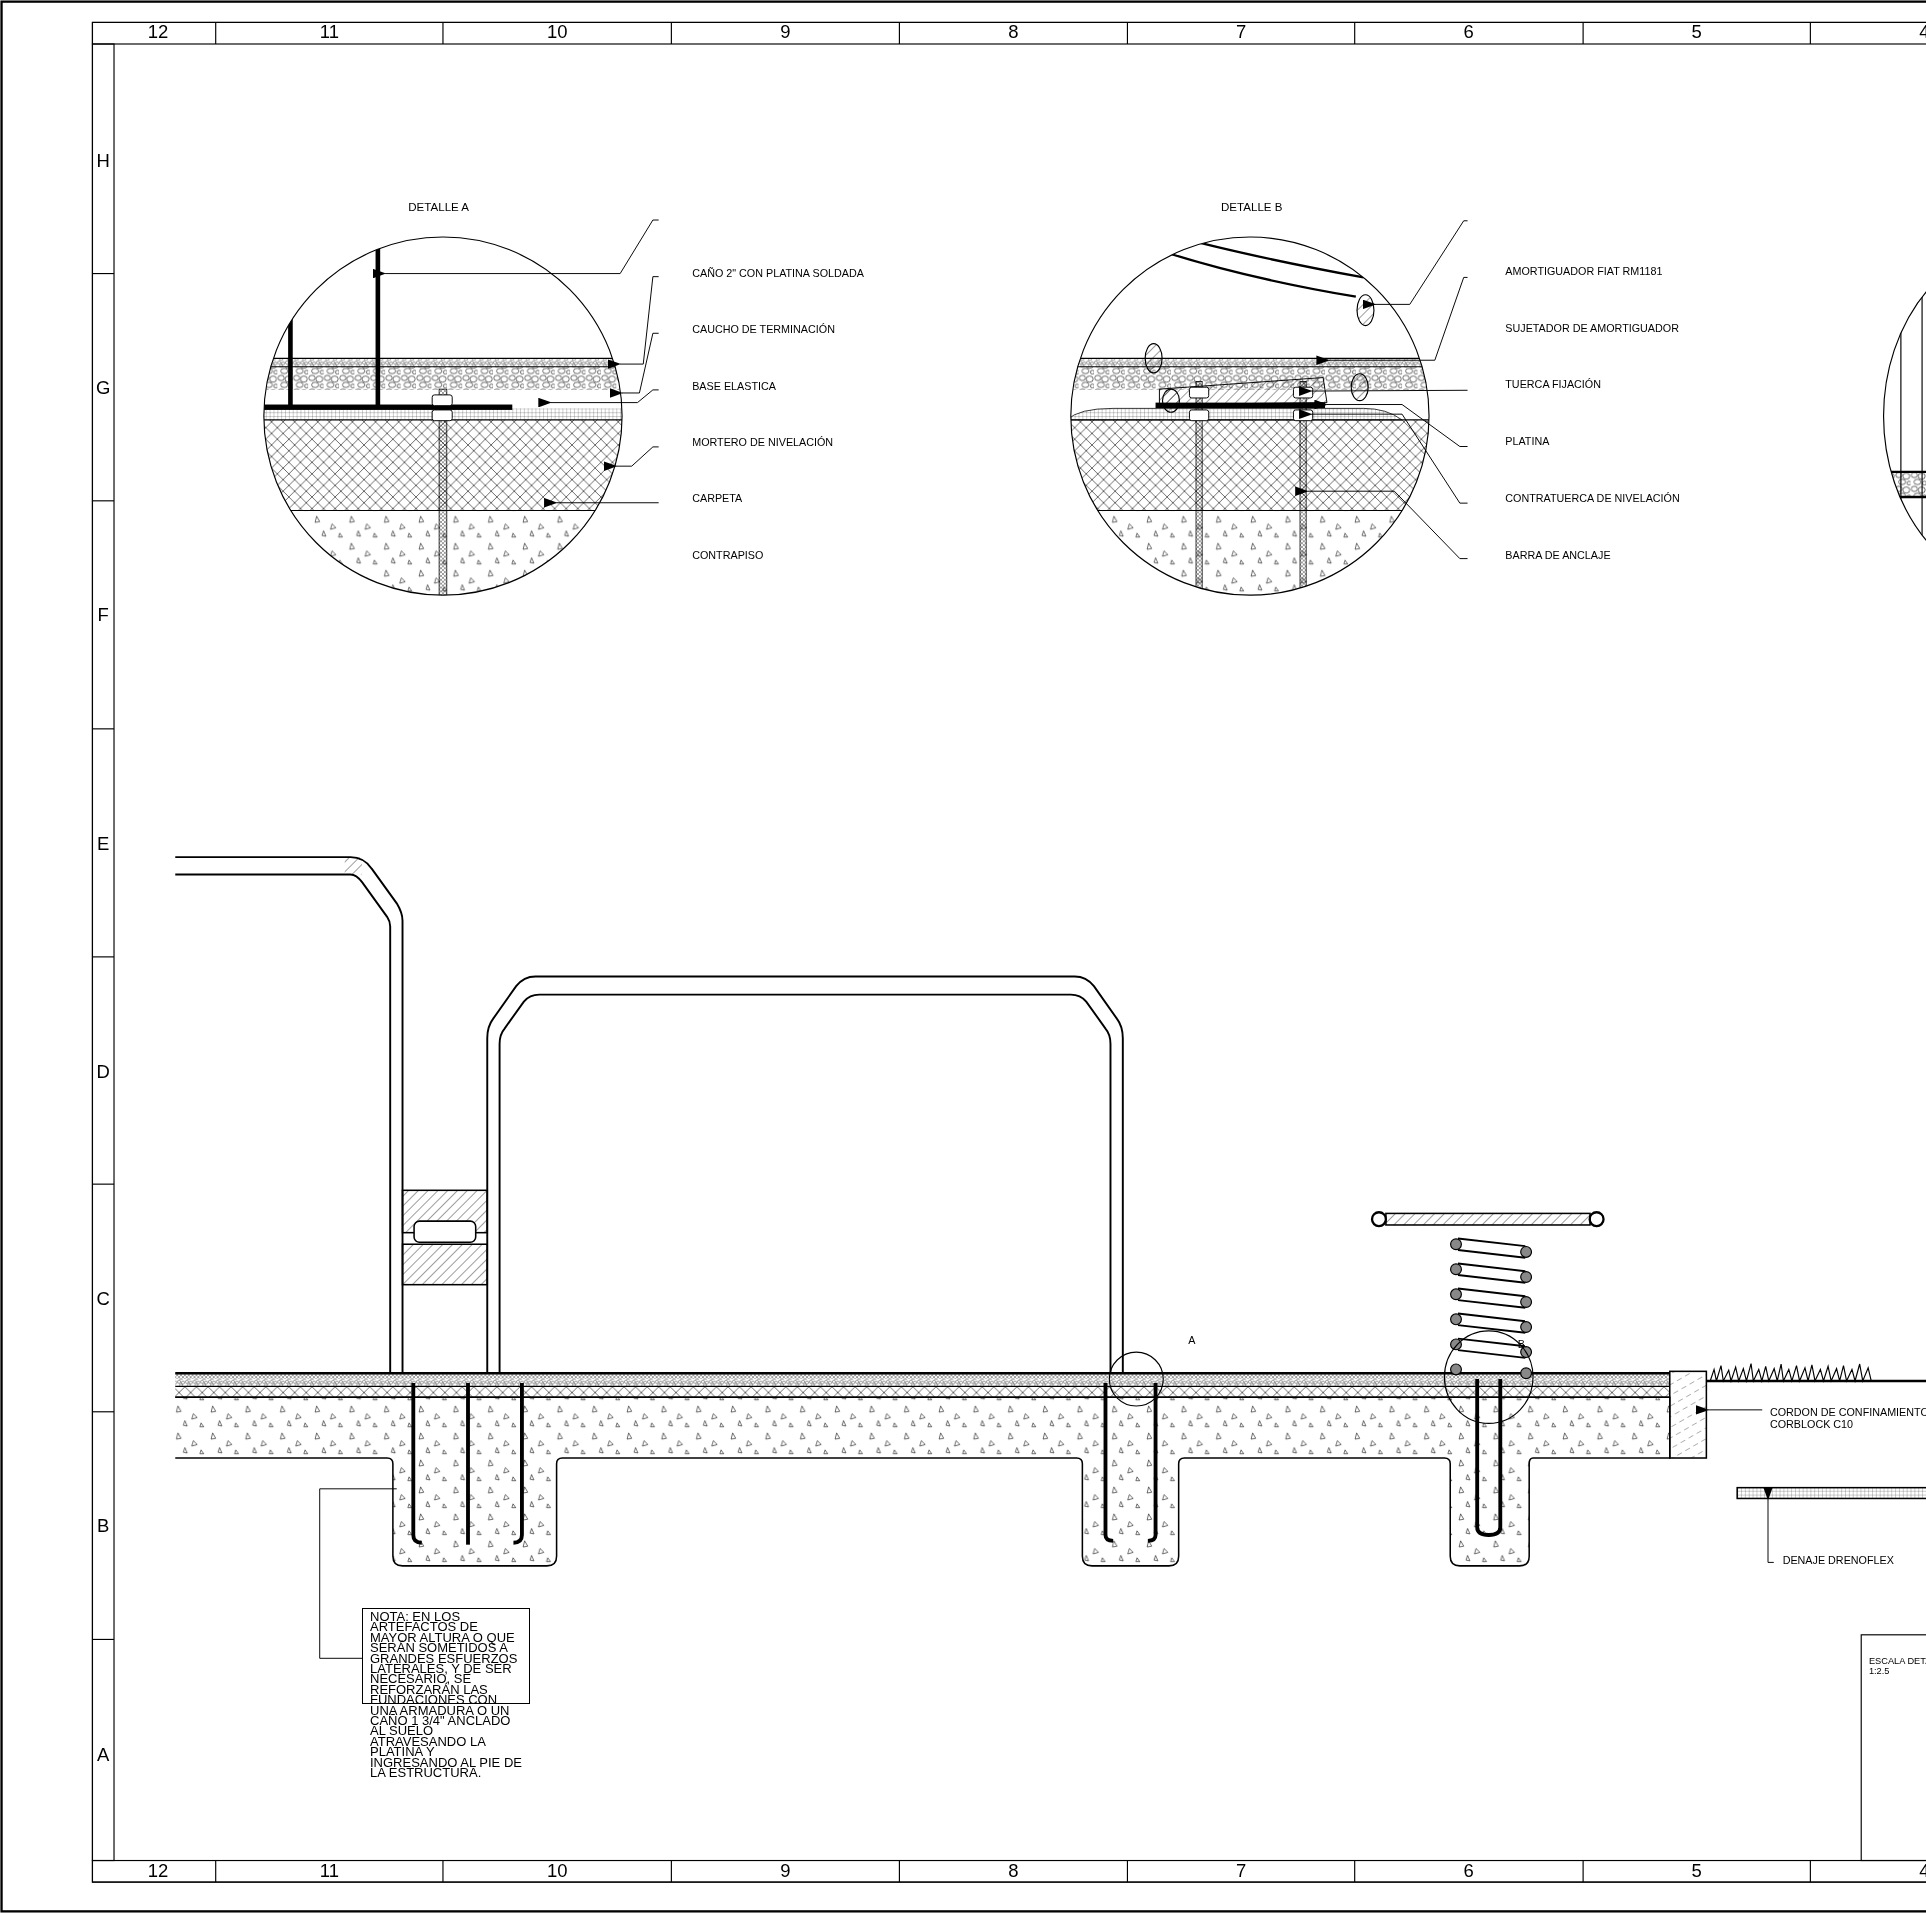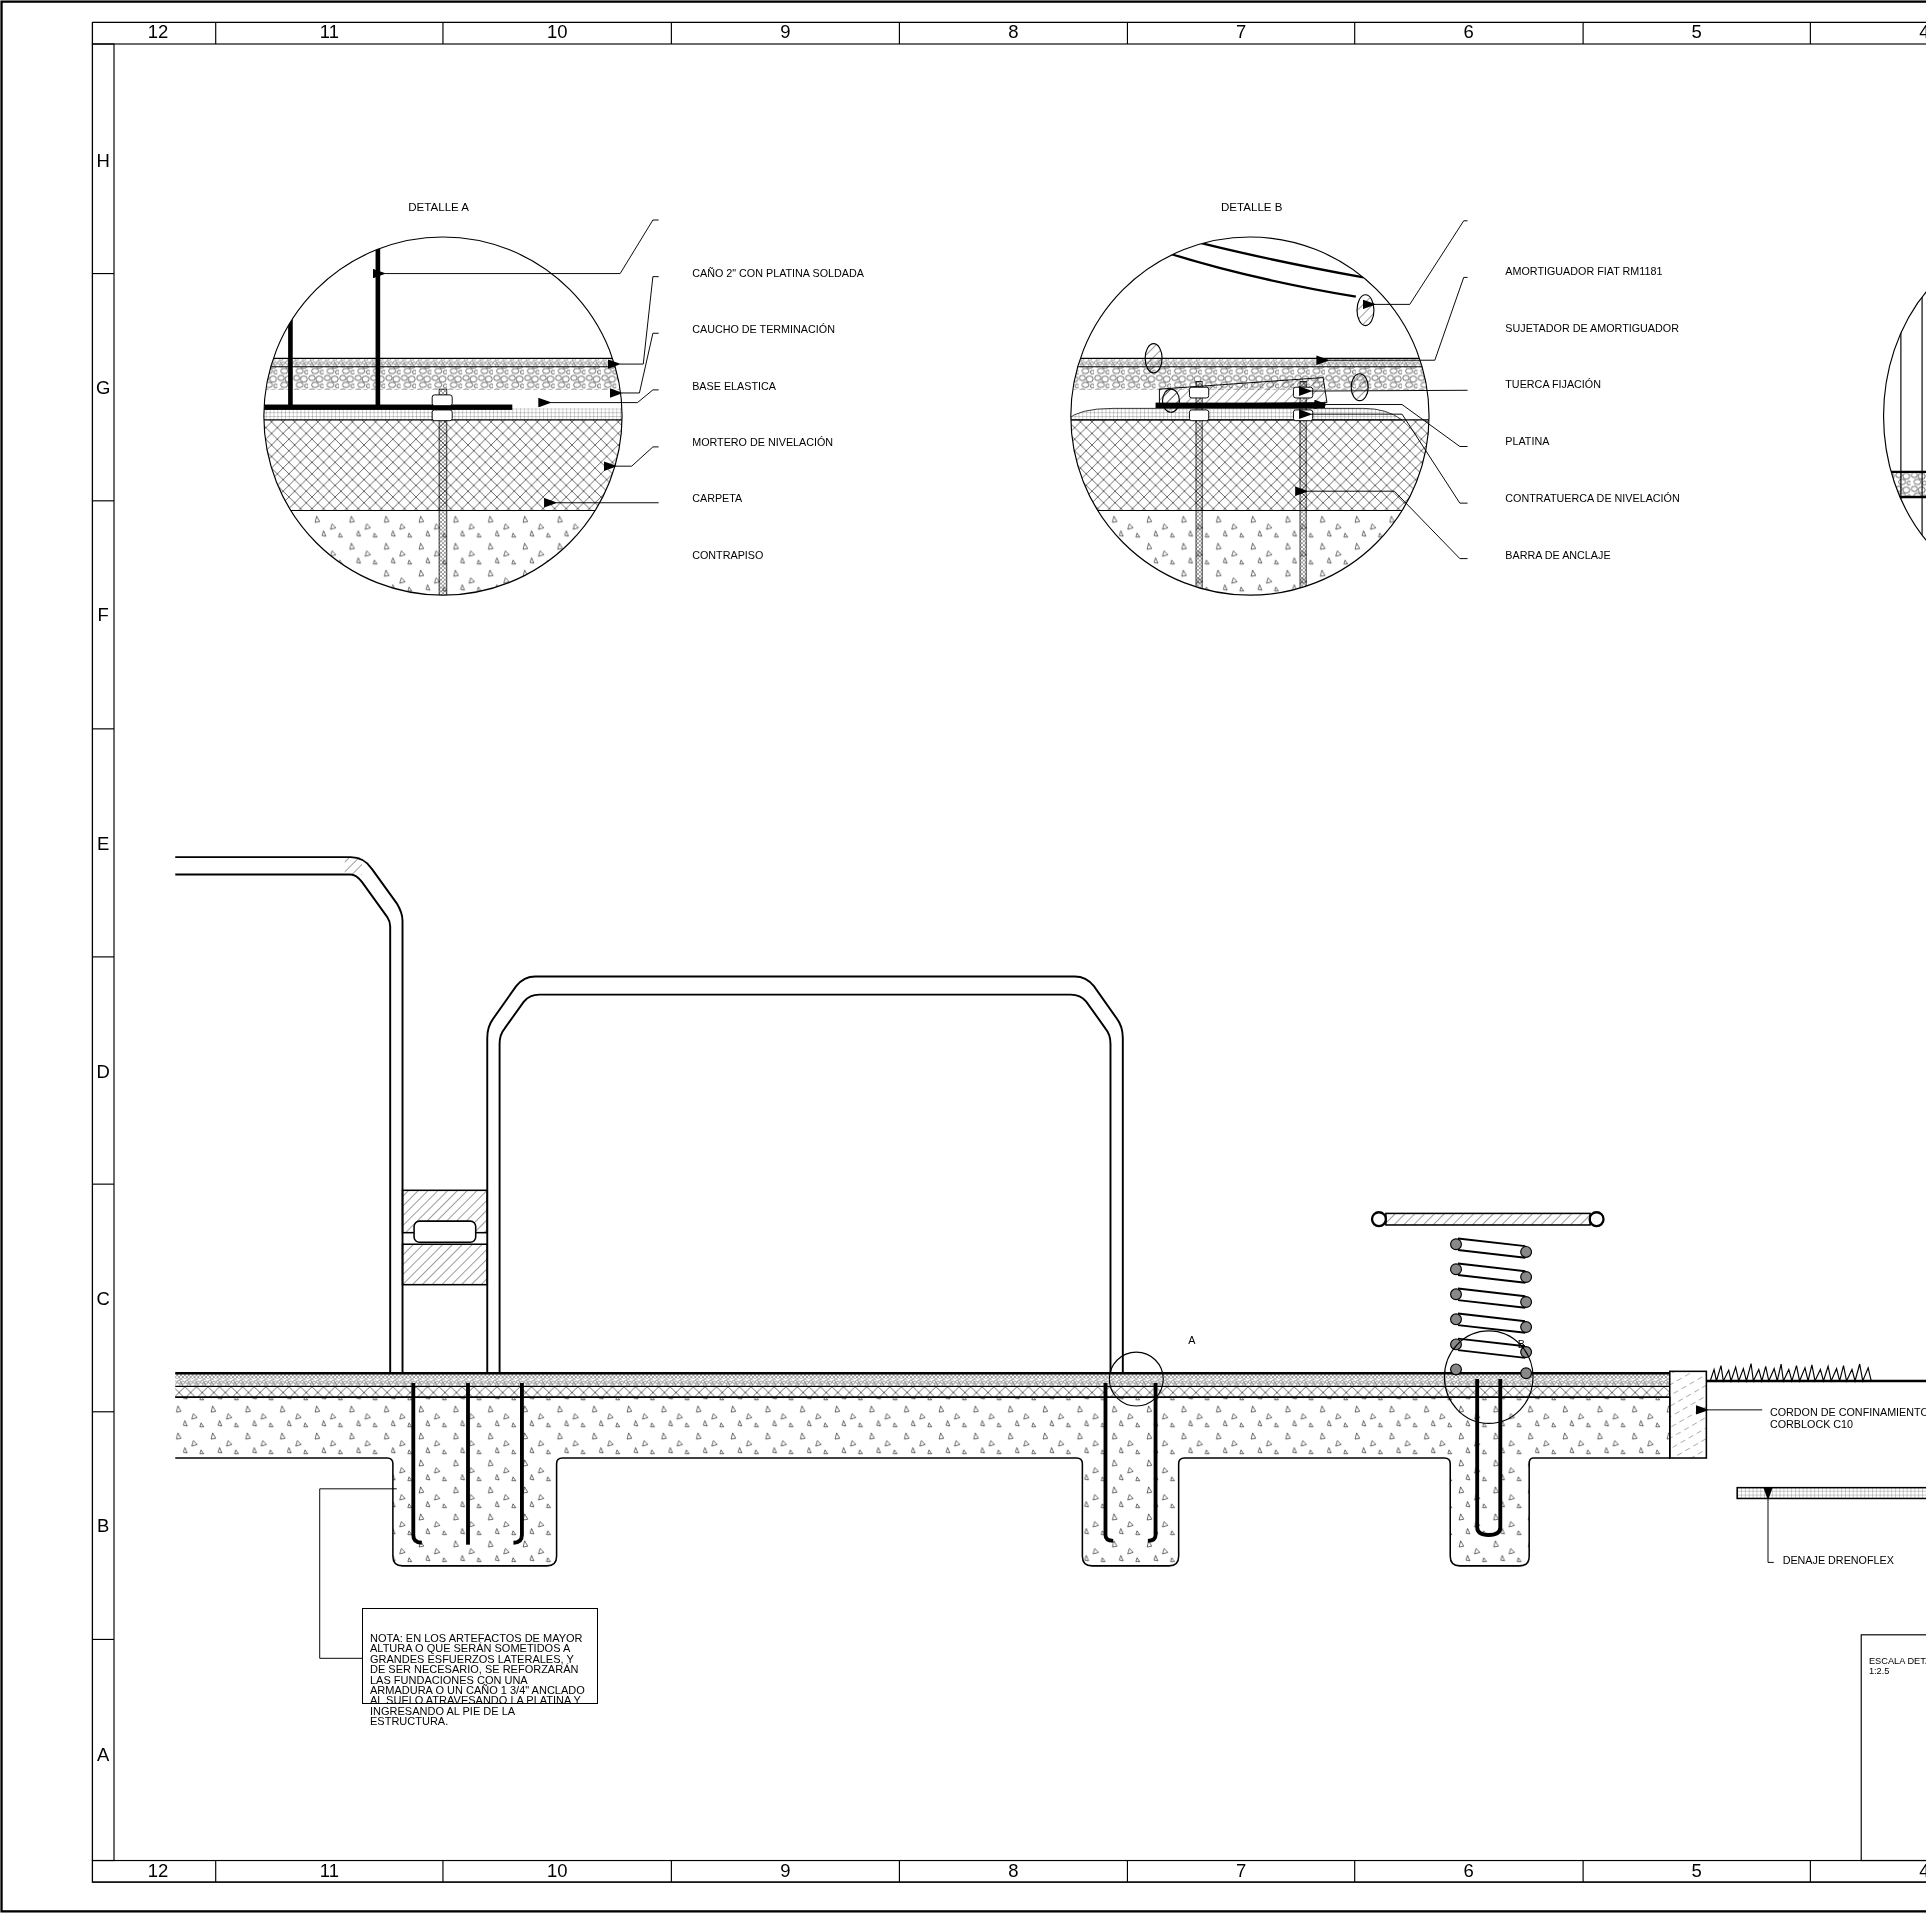--- a/index.html
+++ b/index.html
@@ -5,21 +5,21 @@
   html, body { margin:0; padding:0; background:#ffffff; }
   body { width:2704px; height:1913px; position:relative; overflow:hidden; font-family:"Liberation Sans", sans-serif; color:#000; }
   svg#sheet { position:absolute; left:0; top:0; width:2704px; height:1913px; }
   .zone-label { font-family:"Liberation Sans", sans-serif; font-size:48px; fill:#000; text-anchor:middle; dominant-baseline:middle; }
   .det-title { font-family:"Liberation Sans", sans-serif; font-size:30px; fill:#000; }
   .callout { font-family:"Liberation Sans", sans-serif; font-size:28px; fill:#000; }
   .big { font-family:"Liberation Sans", sans-serif; fill:#000; }
   .thin { stroke:#000; stroke-width:3; fill:none; }
   .med { stroke:#000; stroke-width:6; fill:none; }
   .leader { stroke:#000; stroke-width:2.5; fill:none; }
-  .note-box { position:absolute; left:362px; top:1608px; width:236px; height:96px; border:1.9px solid #000; box-sizing:border-box; padding:24px 7px; font-size:11px; line-height:10.4px; text-transform:none; }
+  .note-box { position:absolute; left:362px; top:1608px; width:168px; height:96px; border:1.9px solid #000; box-sizing:border-box; padding:3px 7px; font-size:13px; line-height:10.4px; text-transform:none; }
 </style>
 </head>
 <body>
 
 <svg id="sheet" viewBox="0 0 7020 4966" xmlns="http://www.w3.org/2000/svg">
   <defs>
     <pattern id="hatch" width="18" height="18" patternUnits="userSpaceOnUse" patternTransform="rotate(45)">
       <line x1="0" y1="0" x2="0" y2="18" stroke="#000" stroke-width="2"></line>
     </pattern>
     <pattern id="cross" width="30" height="30" patternUnits="userSpaceOnUse">

